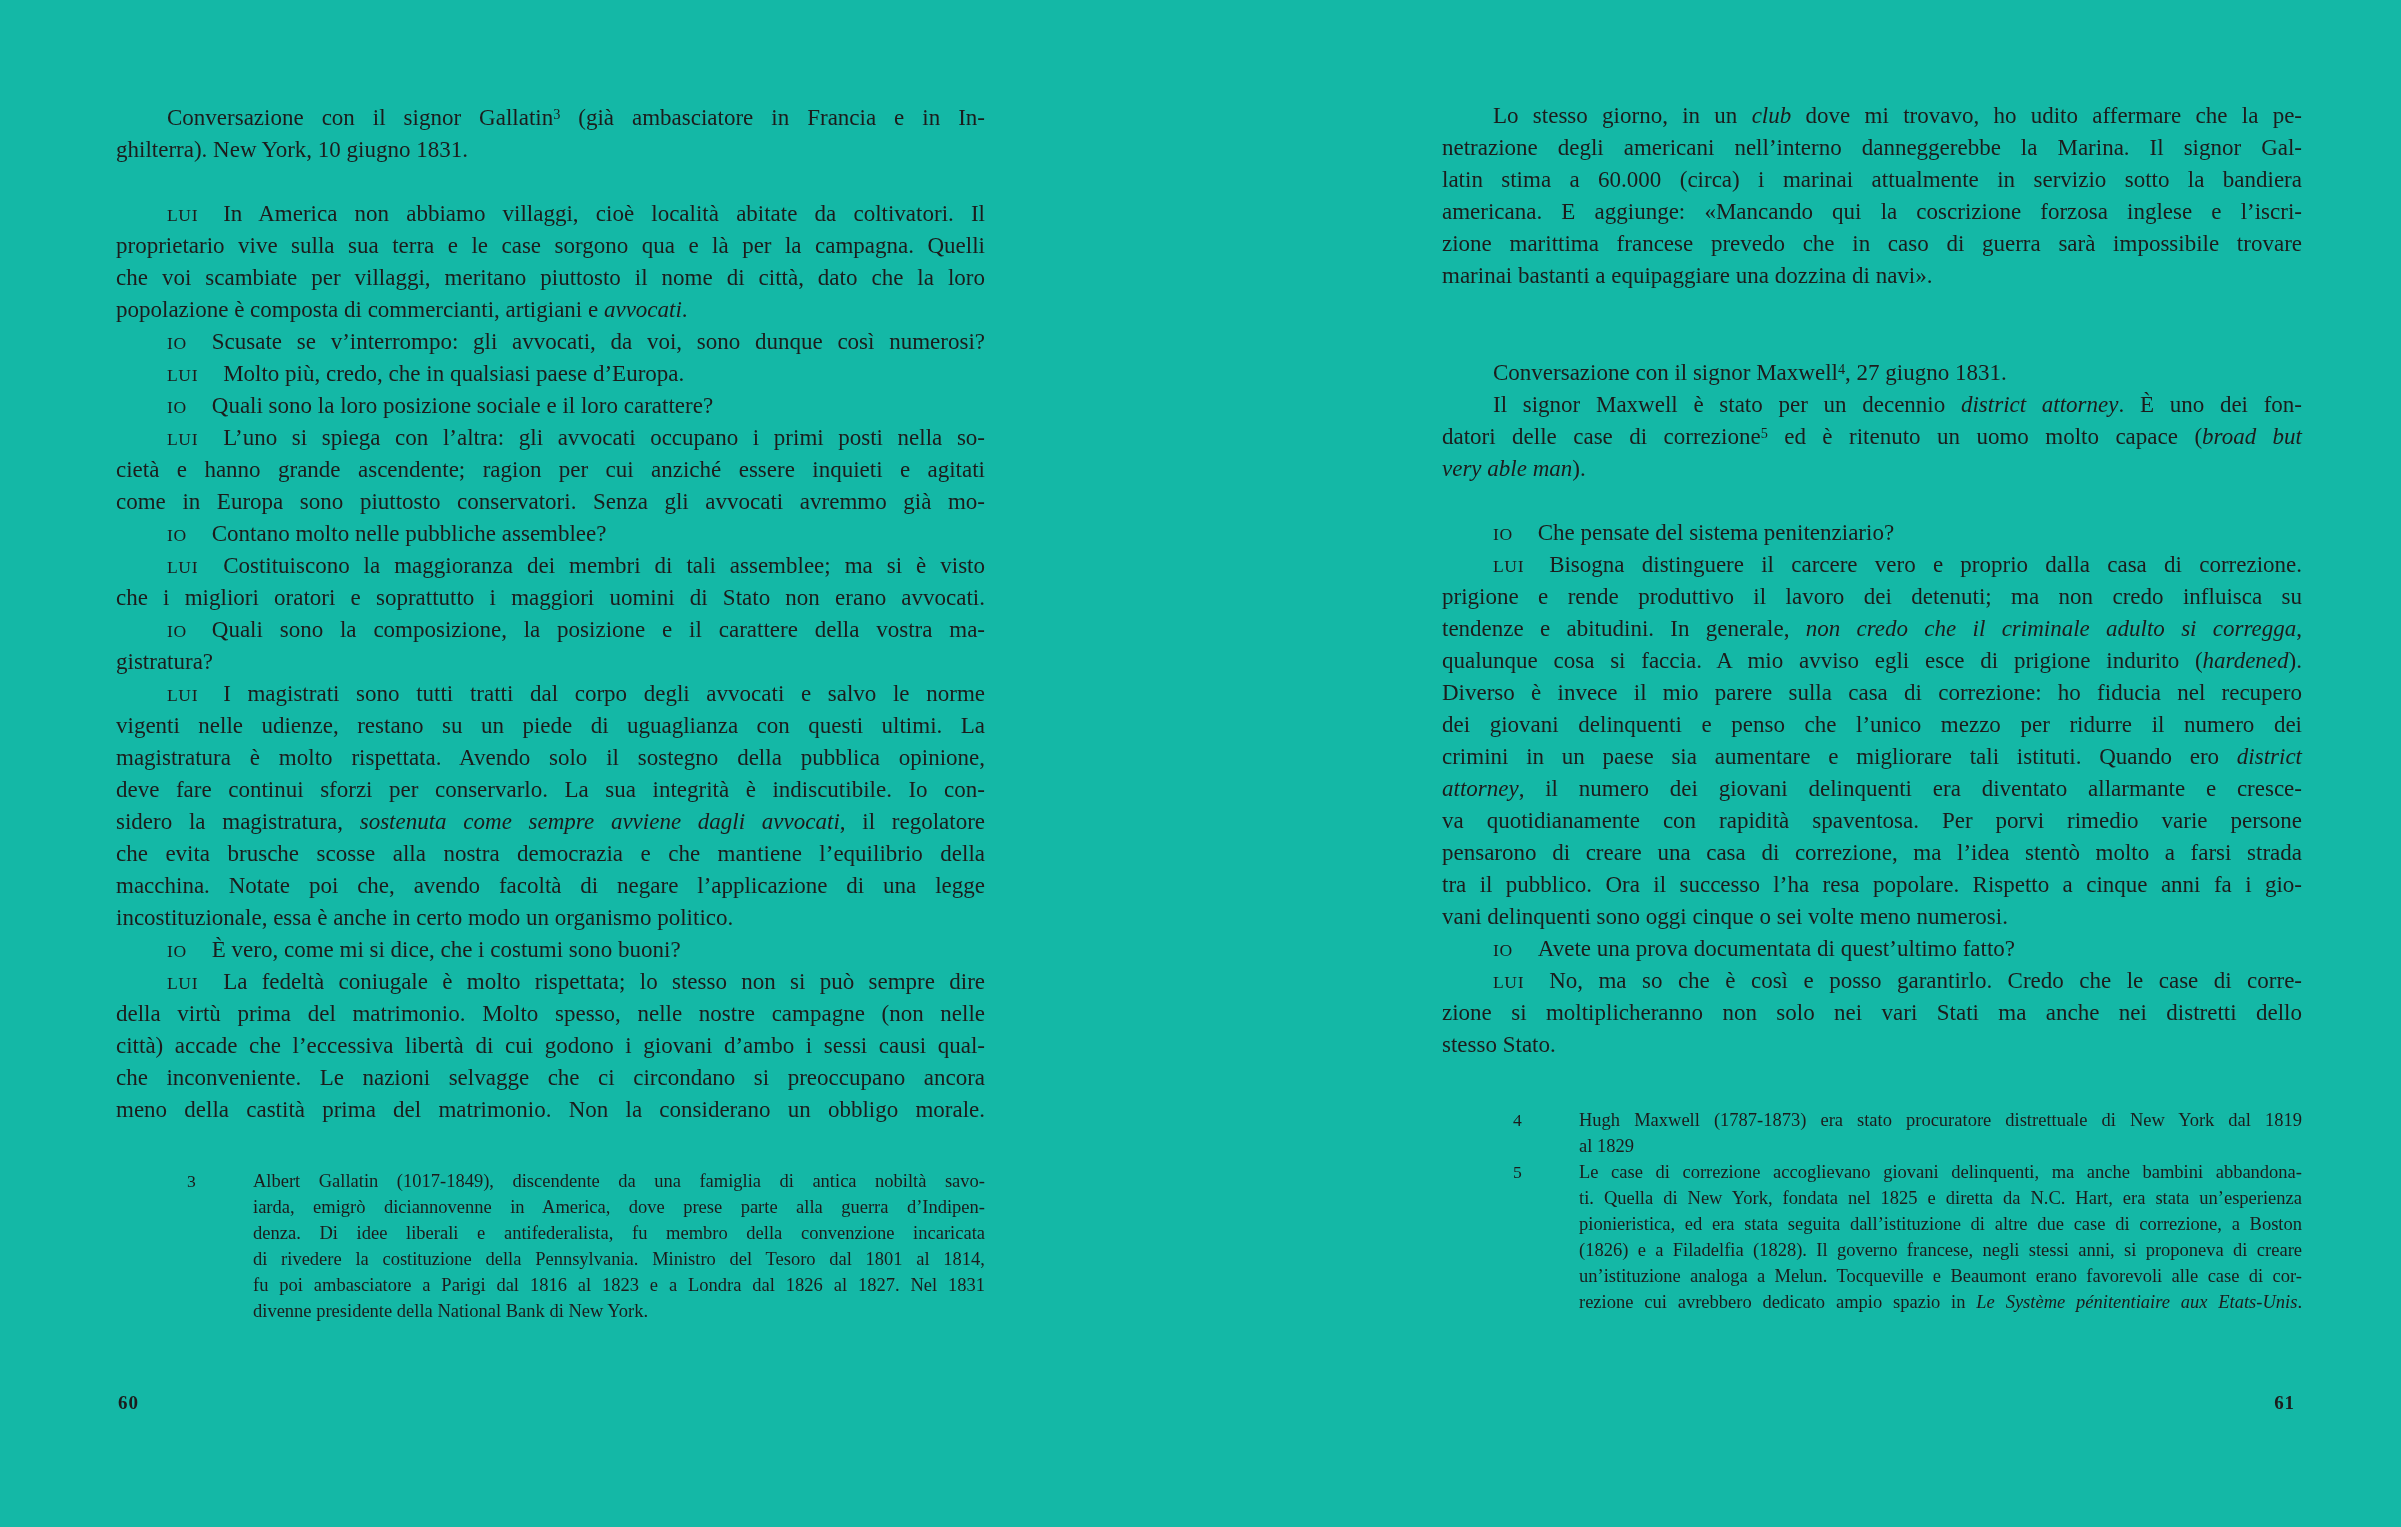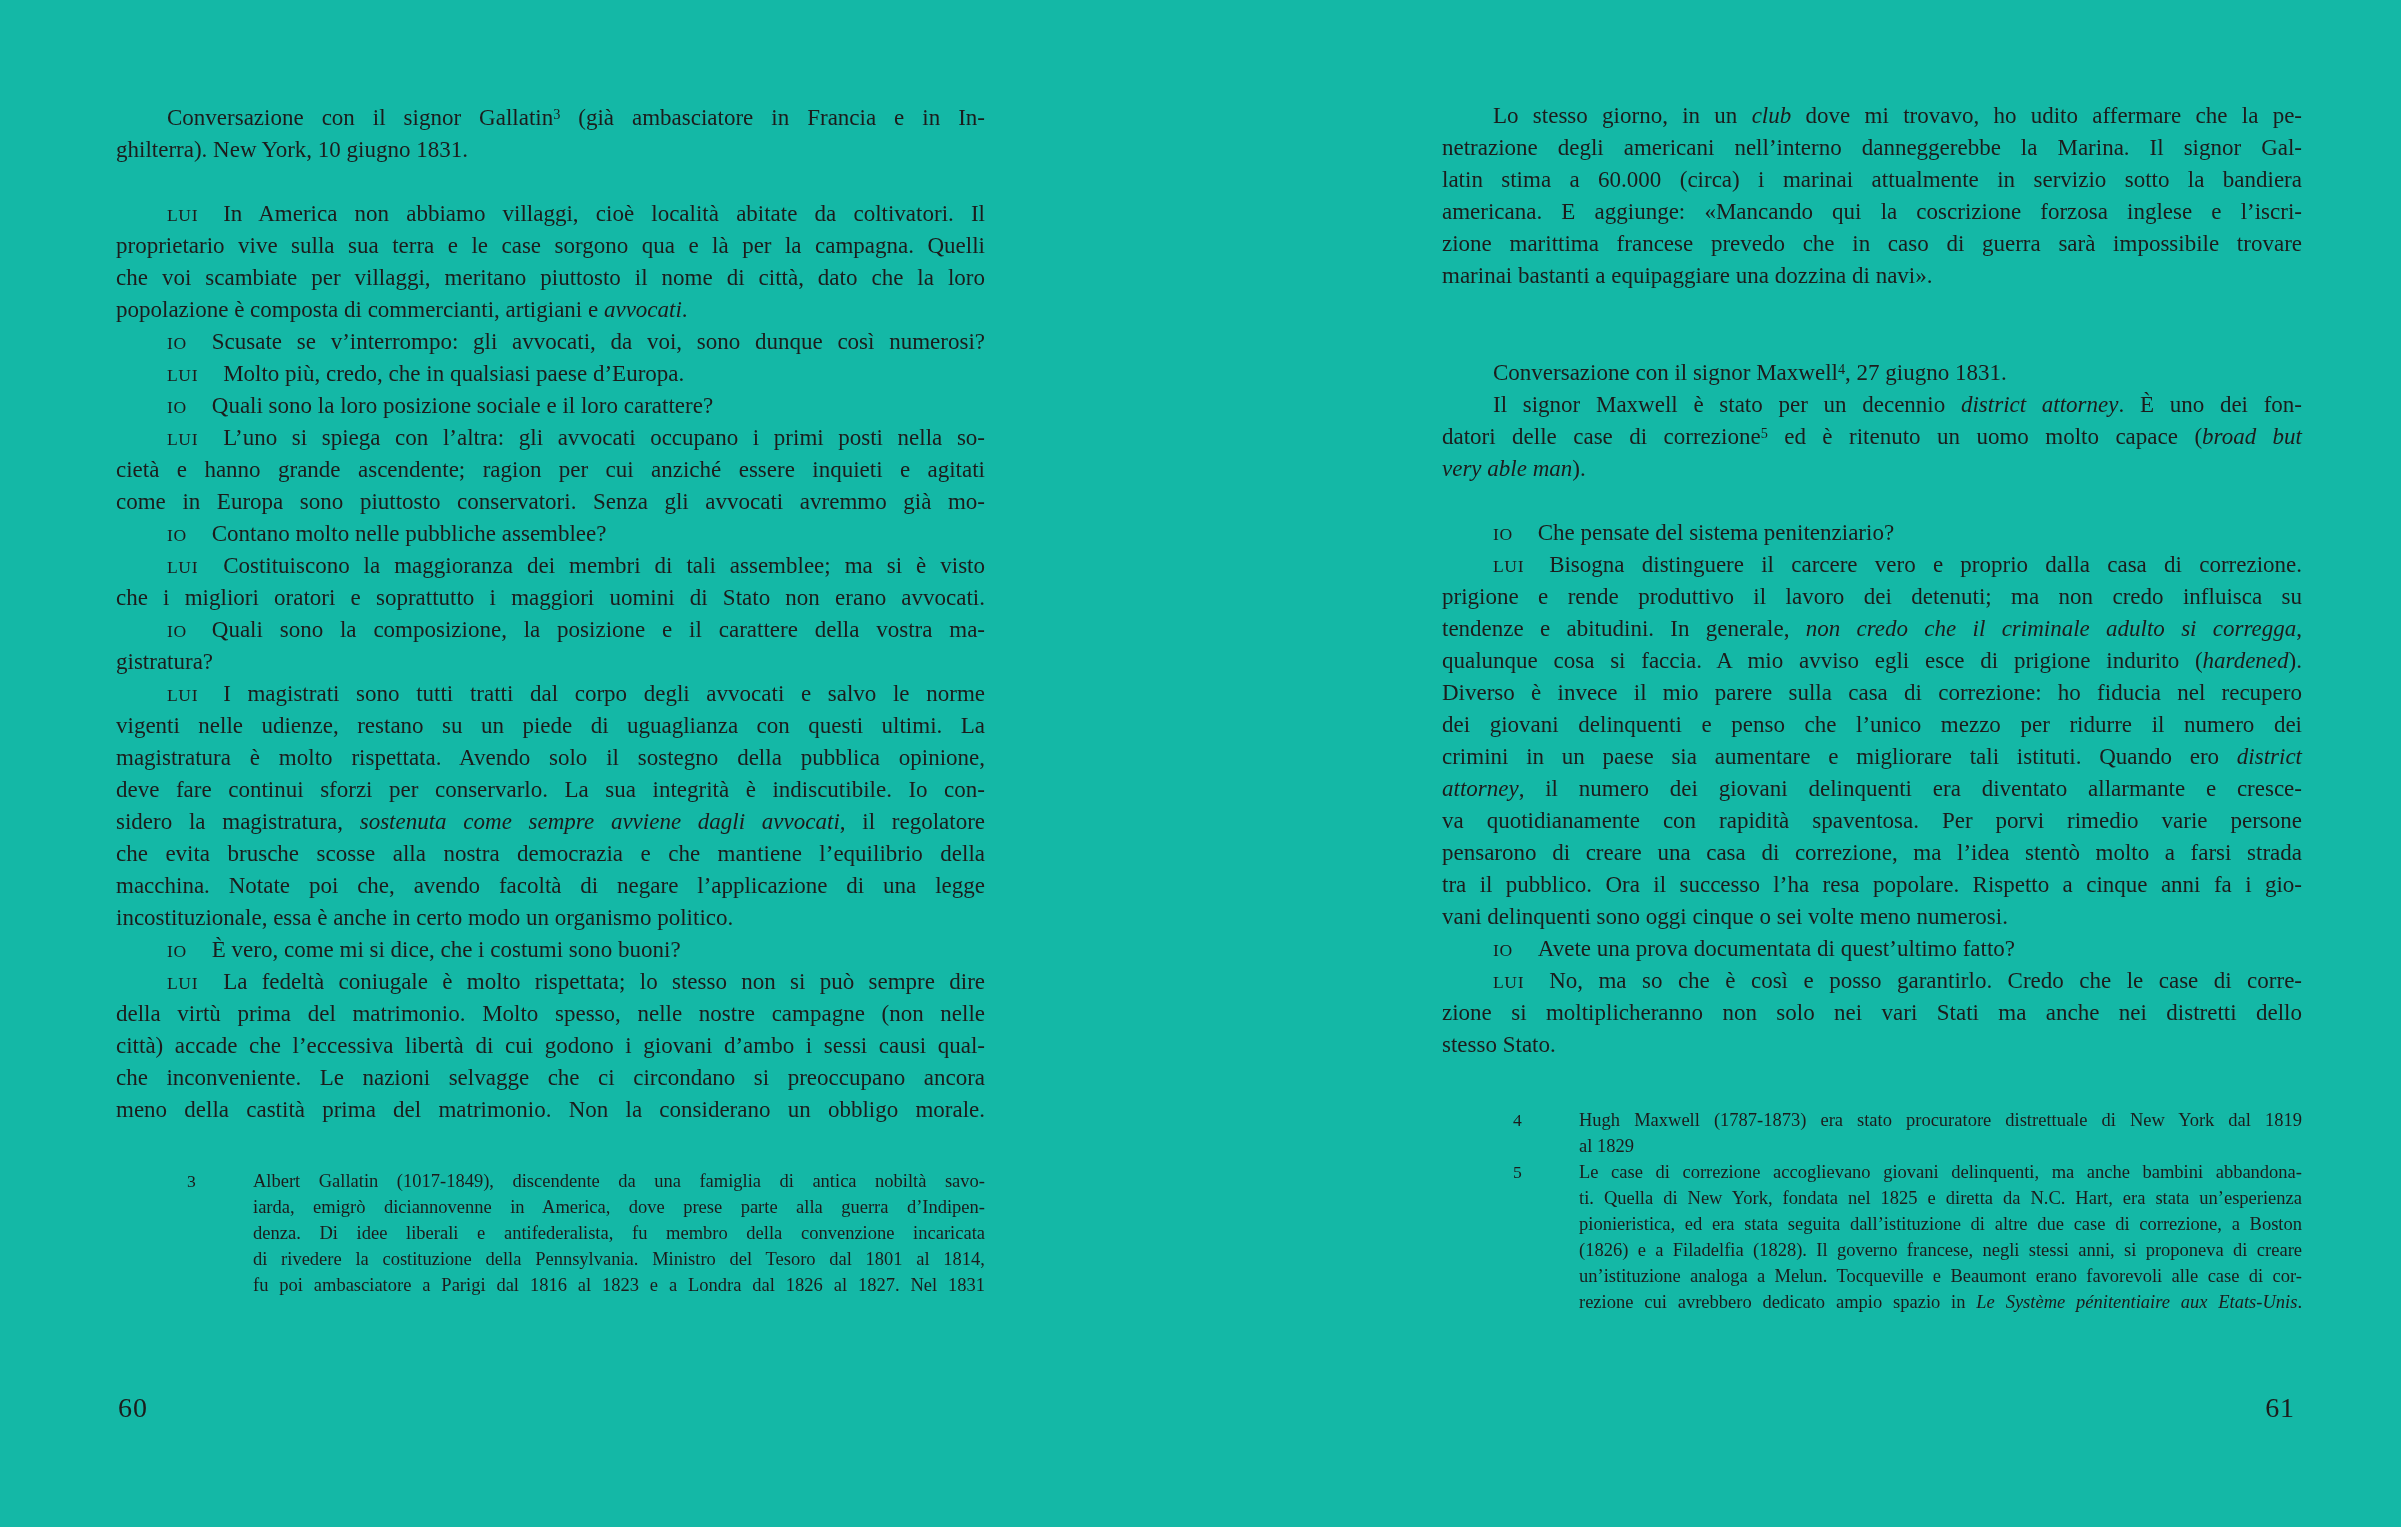--- a/index.html
+++ b/index.html
@@ -21,21 +21,21 @@
   .line.last{text-align-last:auto;}
   .line.ind{text-indent:51px;}
   .spk{font-size:17.6px;letter-spacing:0.6px;margin-right:25px;}
   .sup{font-size:0.62em;position:relative;top:-0.45em;line-height:0;}
   .footnotes{font-size:18.5px;}
   .left .footnotes{margin-top:42px;}
   .right .footnotes{margin-top:46px;}
   .footnote{position:relative;padding-left:137px;}
   .fn-num{position:absolute;left:71px;top:0;line-height:26px;font-size:17.6px;}
   .footnotes .line{line-height:26px;height:26px;}
-  .pagenum{position:absolute;font-size:28px;letter-spacing:0.9px;}
+  .pagenum{position:absolute;font-size:19px;letter-spacing:0.9px;font-weight:bold;}
   .left .pagenum{left:118px;top:1392px;}
   .right .pagenum{right:107px;top:1392px;}
   i{font-style:italic;}
 </style>
 </head>
 <body>
 
 <div class="spread">
 
   <section class="page left">
@@ -75,20 +75,21 @@
         </div>
       <div class="footnotes">
           <div class="footnote">
             <span class="fn-num">3</span>
             <div class="fn-lines">
               <div class="line">Albert Gallatin (1017-1849), discendente da una famiglia di antica nobiltà savo-</div>
               <div class="line">iarda, emigrò diciannovenne in America, dove prese parte alla guerra d’Indipen-</div>
               <div class="line">denza. Di idee liberali e antifederalista, fu membro della convenzione incaricata</div>
               <div class="line">di rivedere la costituzione della Pennsylvania. Ministro del Tesoro dal 1801 al 1814,</div>
               <div class="line">fu poi ambasciatore a Parigi dal 1816 al 1823 e a Londra dal 1826 al 1827. Nel 1831</div>
+              <div class="line last">divenne presidente della National Bank di New York.</div>
             </div>
           </div>
         </div>
     </div>
     <div class="pagenum">60</div>
   </section>
 
   <section class="page right">
     <div class="textblock">
       <div class="body-lines">

